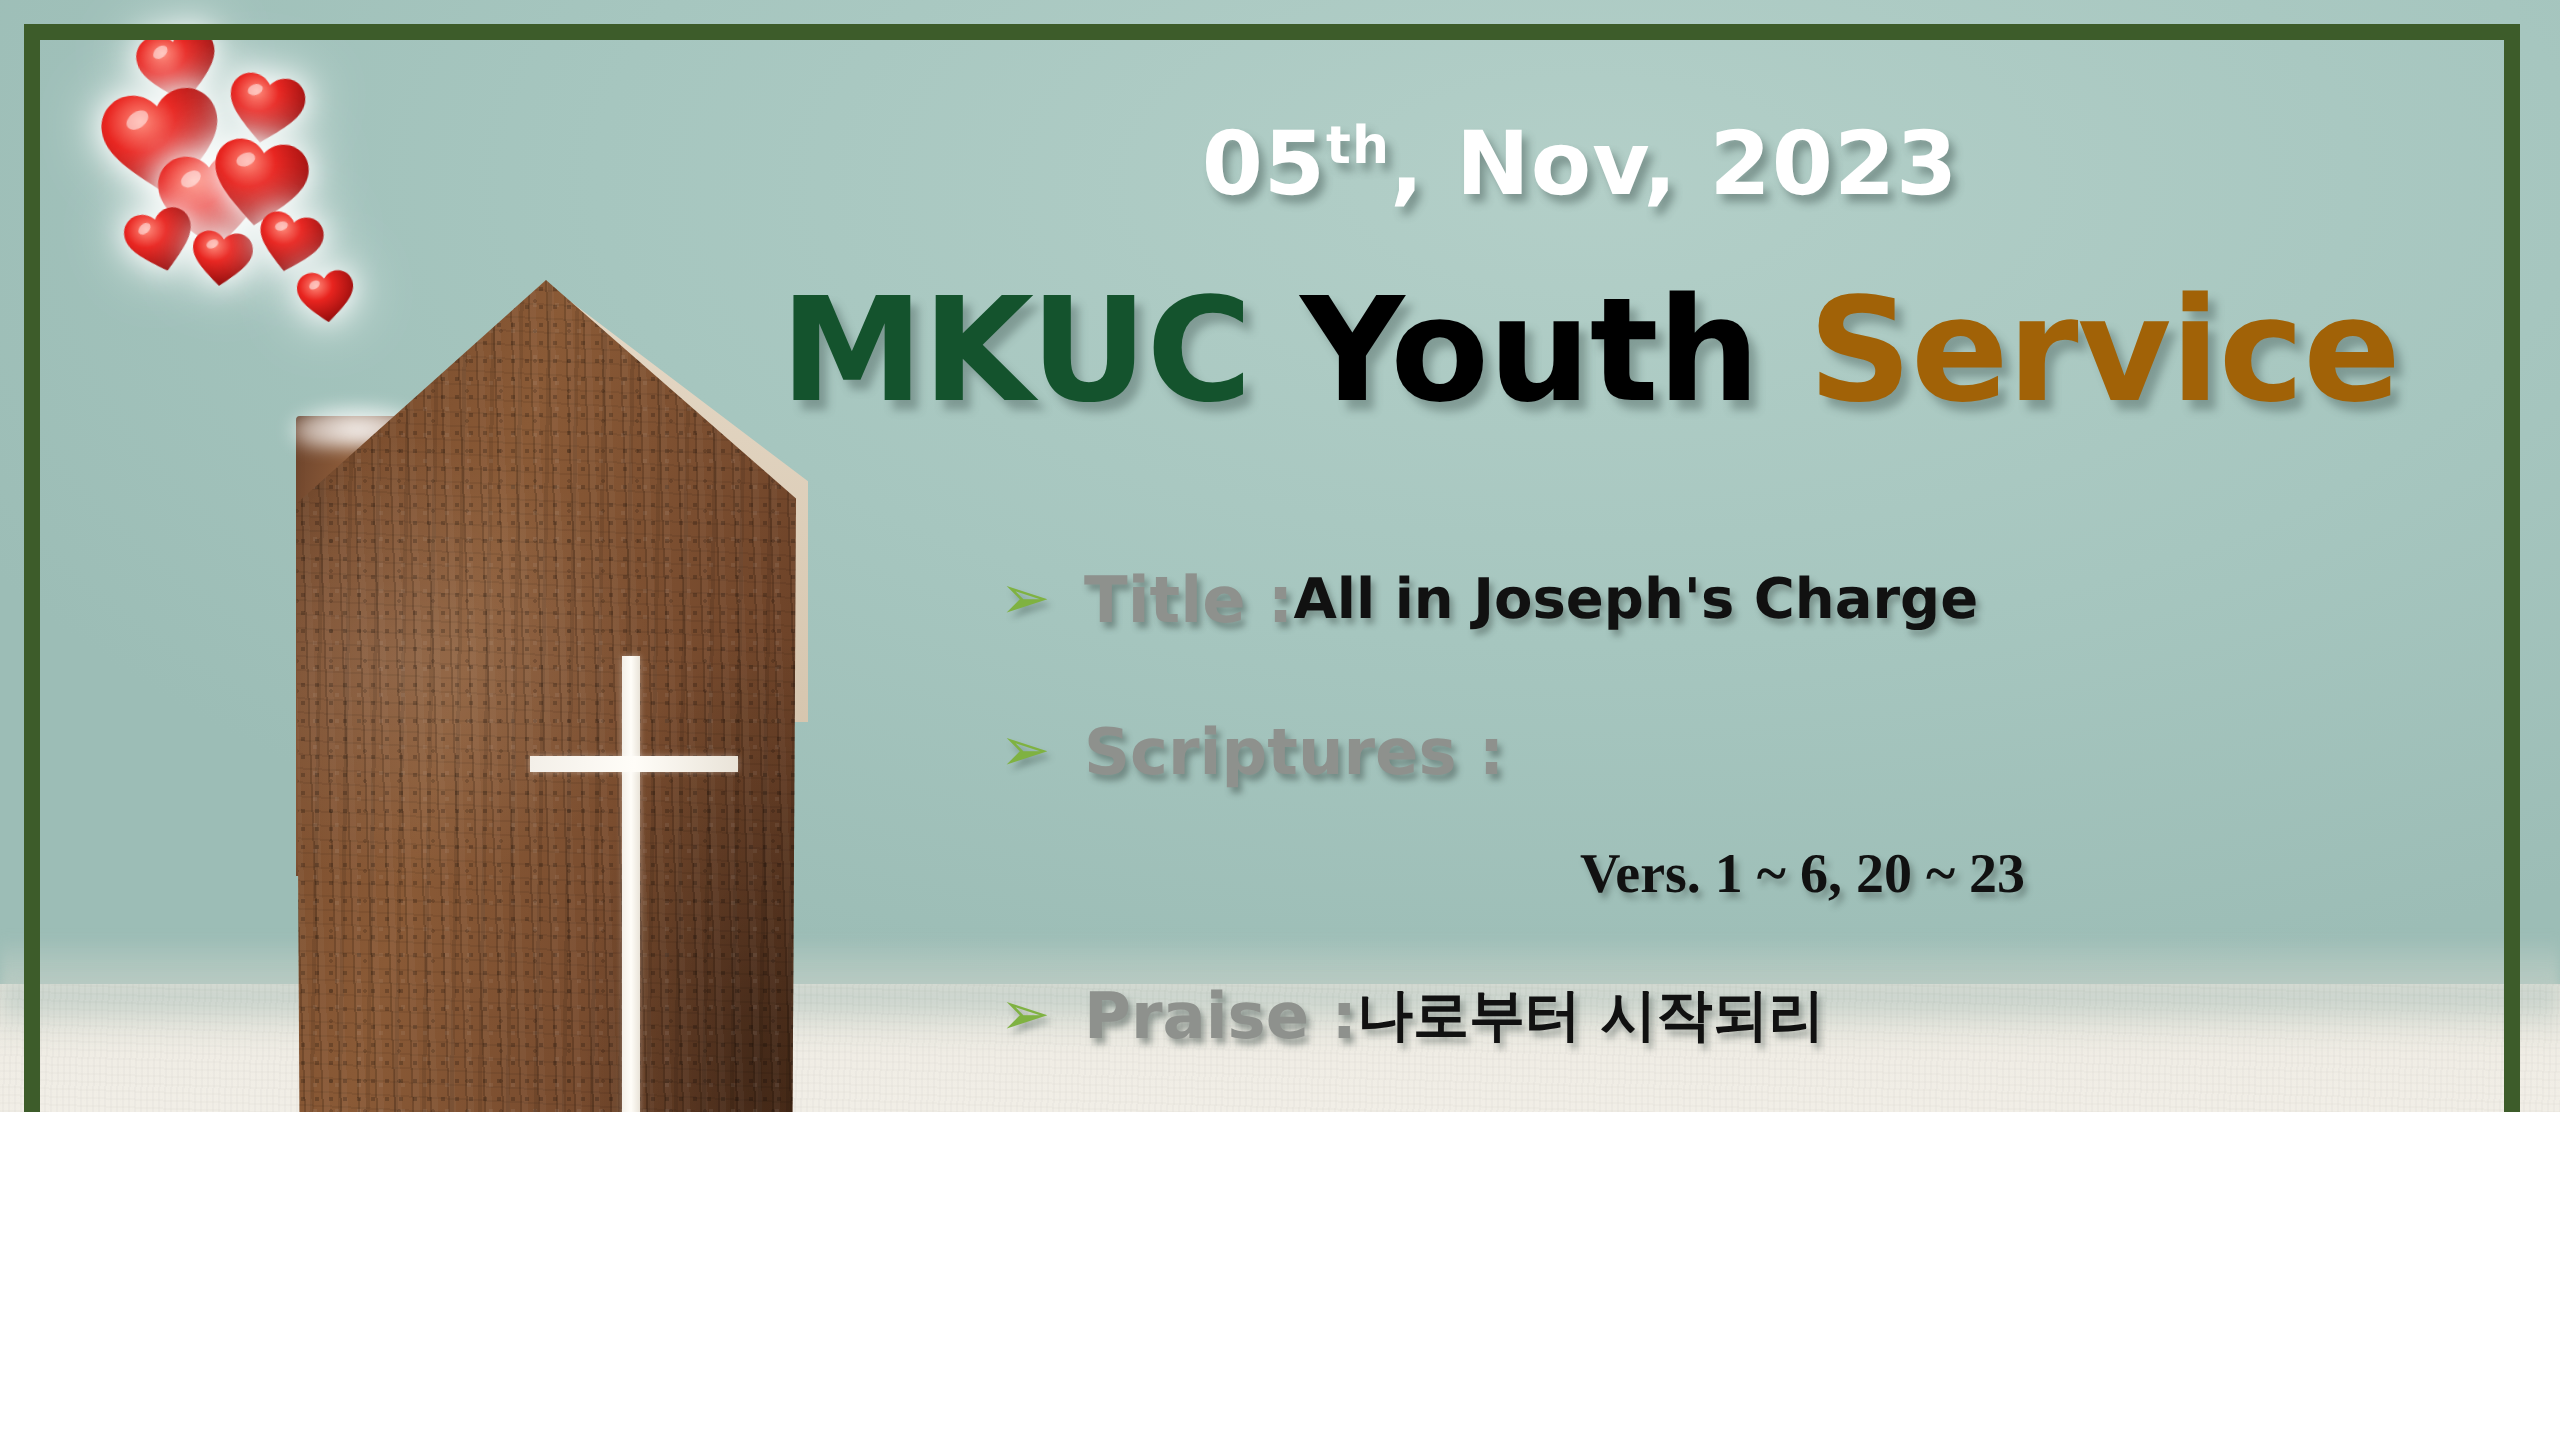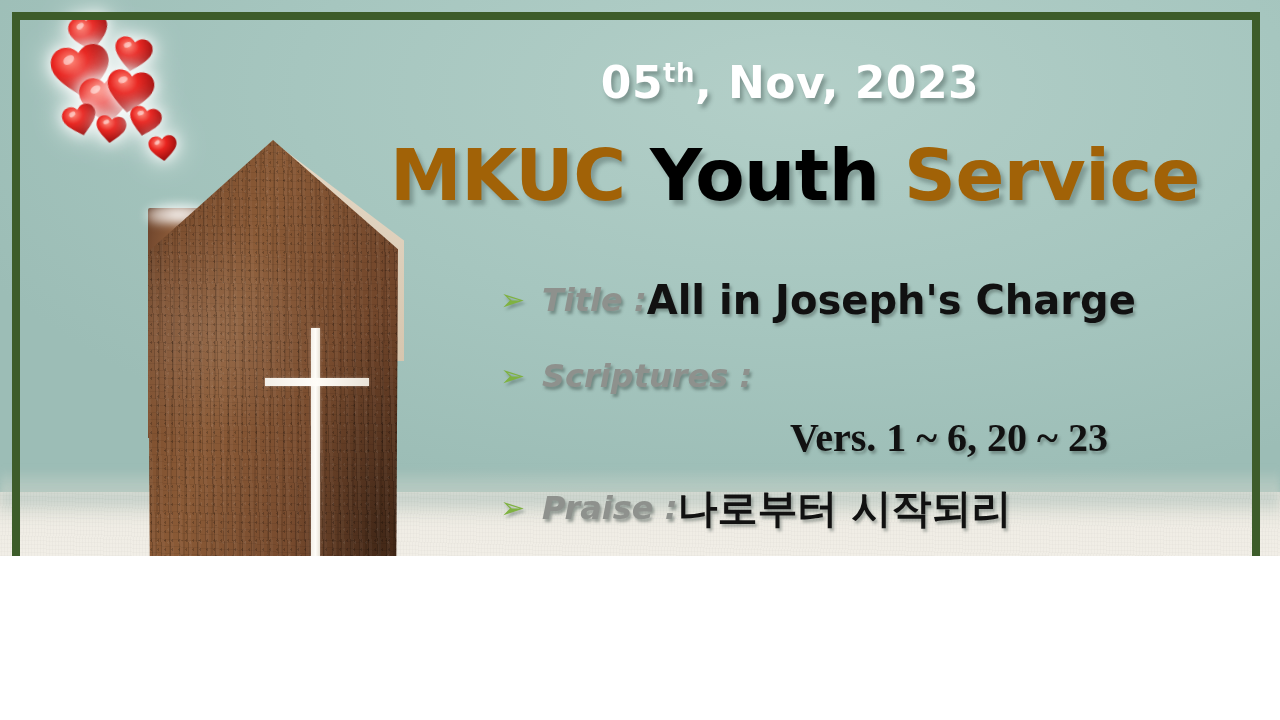--- a/index.html
+++ b/index.html
@@ -164,21 +164,21 @@
     left: 380px; top: 133px;
     width: 830px;
     text-align: center;
     font-size: 72px;
     font-weight: 700;
     letter-spacing: -.5px;
     white-space: nowrap;
     font-family: "DejaVu Sans", "Liberation Sans", sans-serif;
   }
   .headline span { text-shadow: 4px 5px 4px rgba(70,90,85,.42); }
-  .hl-1 { color: #a16207; }
+  .hl-1 { color: #14532d; }
   .hl-2 { color: #000000; }
   .hl-3 { color: #a16207; }
 
   .bullets { position: absolute; left: 500px; top: 278px; width: 760px; }
   .brow {
     display: flex;
     align-items: flex-start;
     white-space: nowrap;
     margin-bottom: 32px;
   }
@@ -189,25 +189,24 @@
     font-size: 30px;
     line-height: 44px;
     text-shadow: 2px 3px 3px rgba(60,80,75,.4);
   }
   .blabel {
     color: #8e918d;
     font-size: 32px;
     font-weight: 700;
     line-height: 44px;
     text-shadow: 2px 3px 3px rgba(55,70,66,.45);
-    font-style: italic;
   }
   .bvalue {
     color: #111111;
-    font-size: 40px;
+    font-size: 28px;
     font-weight: 700;
     line-height: 44px;
     text-shadow: 2px 3px 3px rgba(55,70,66,.40);
   }
   .bcont {
     margin: -14px 0 26px 0;
     padding-left: 290px;
     white-space: nowrap;
     font-family: Liberation Serif, serif;
   }

